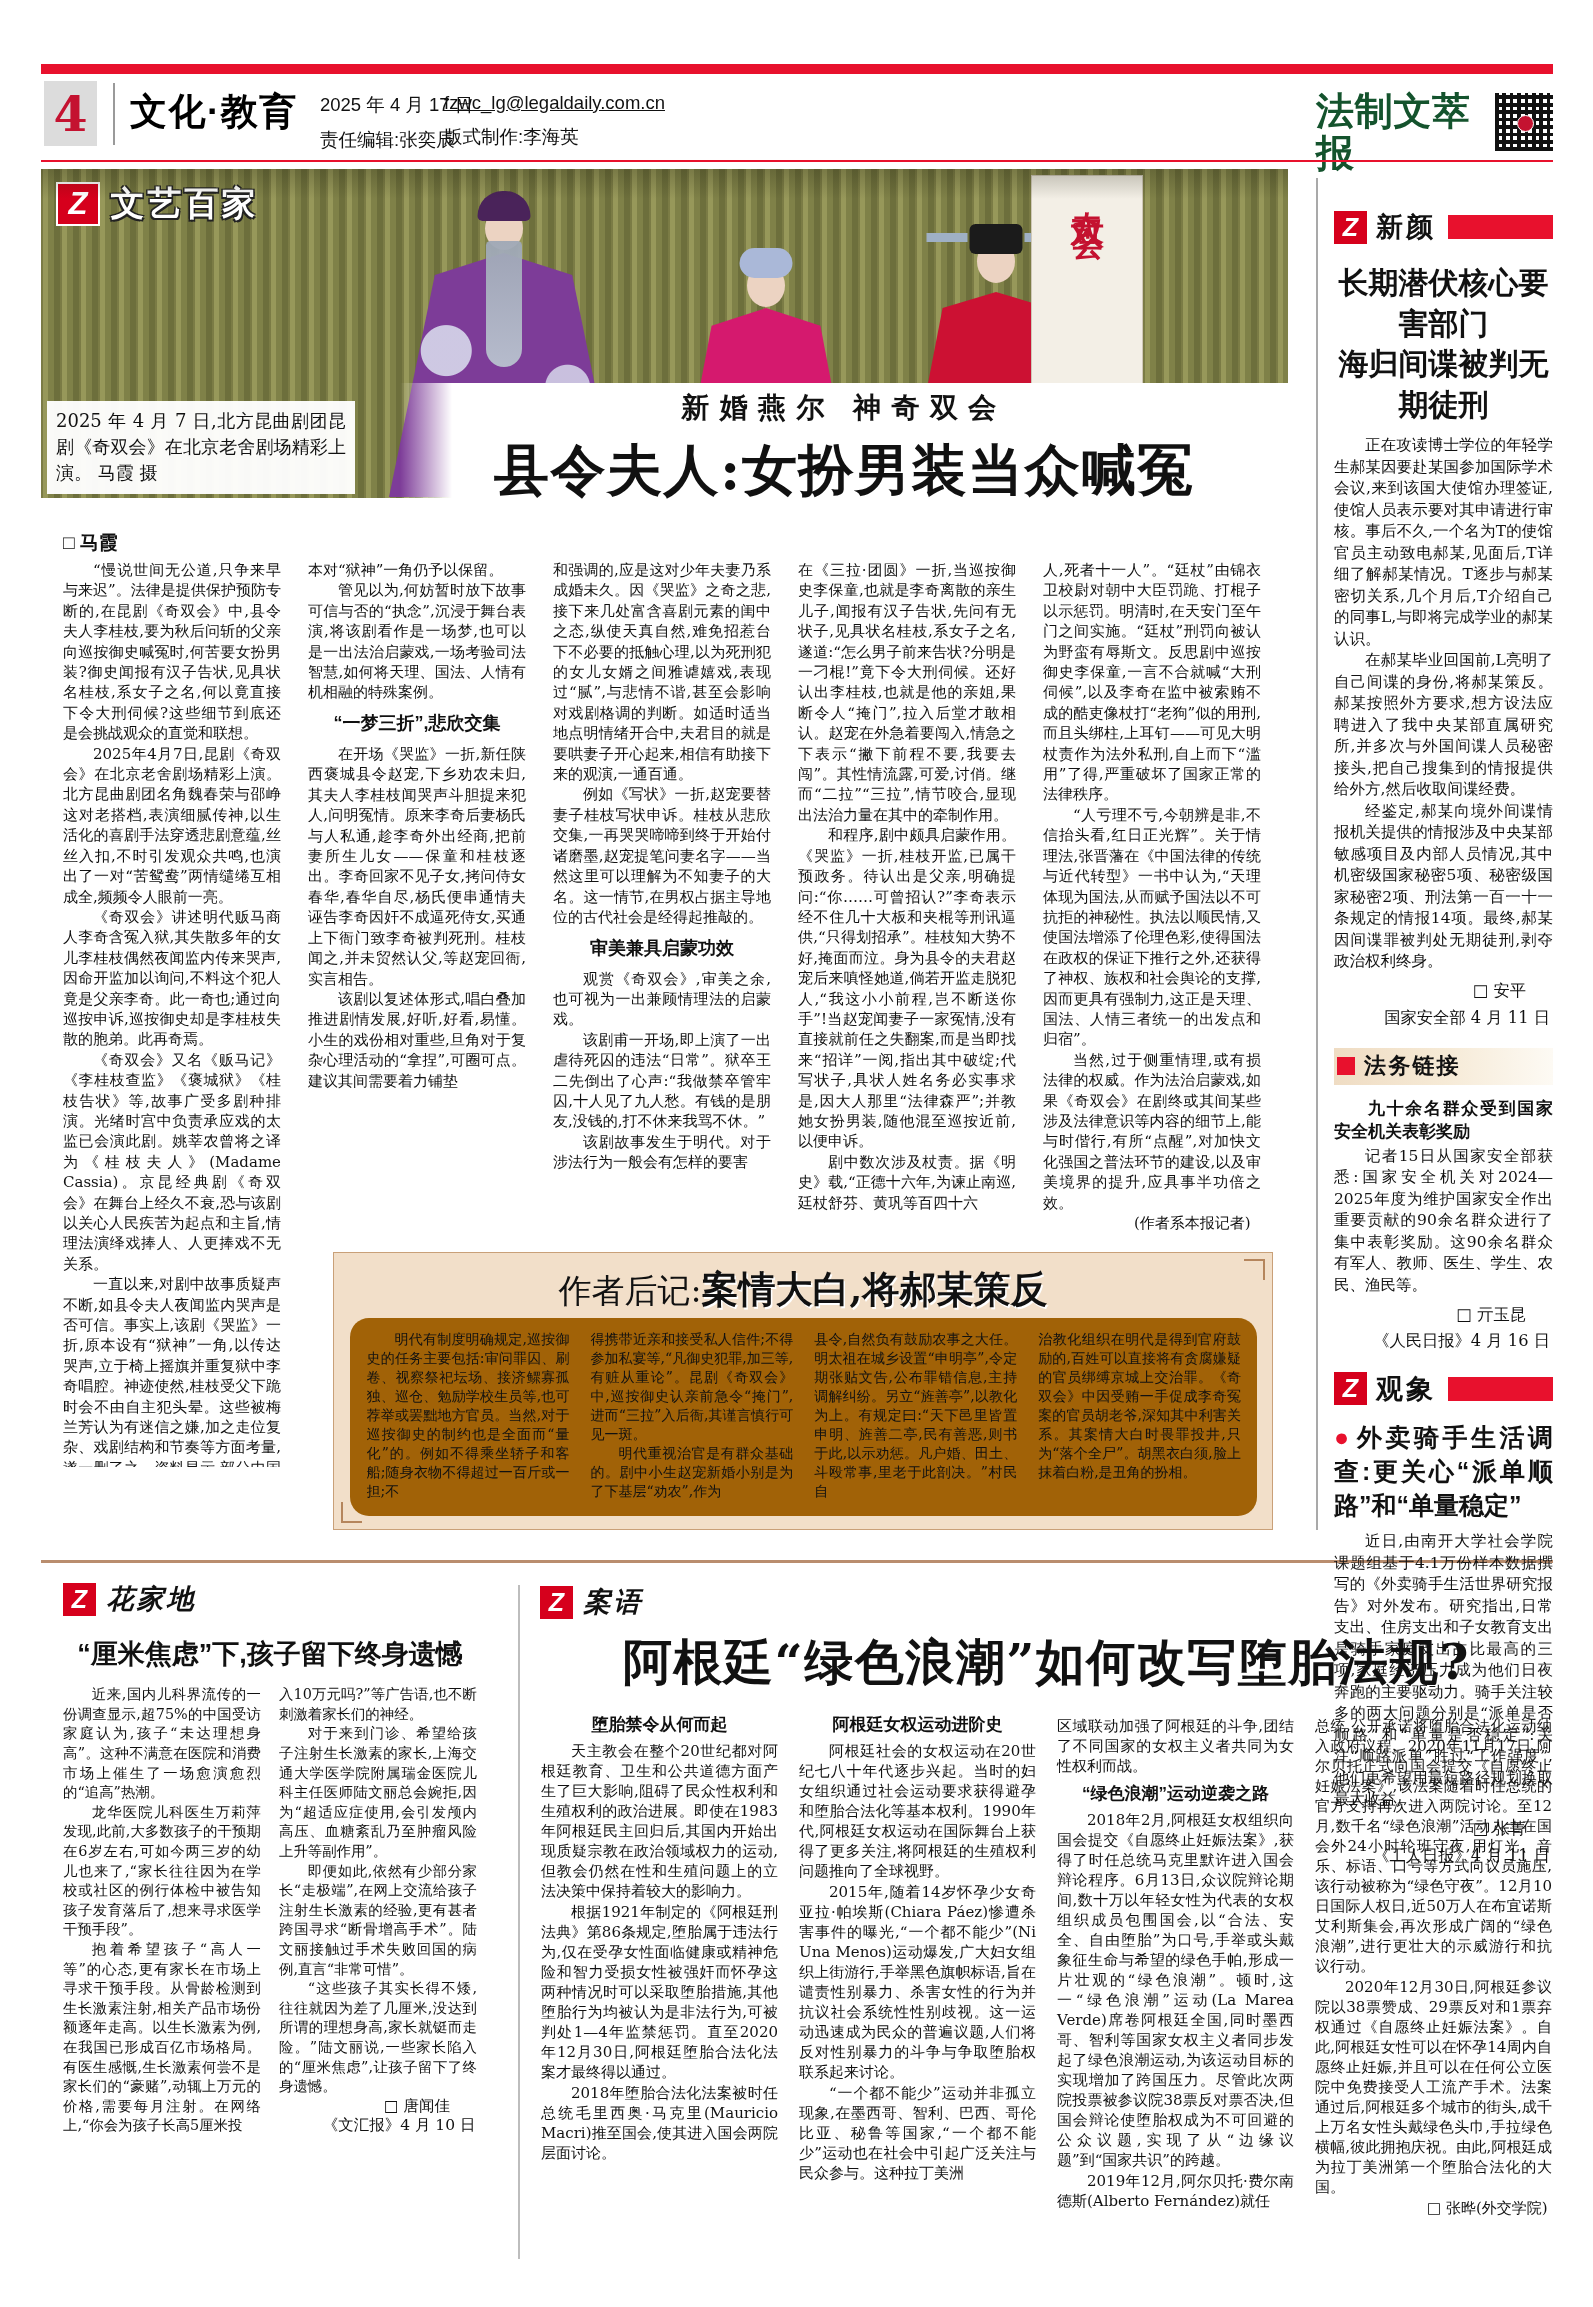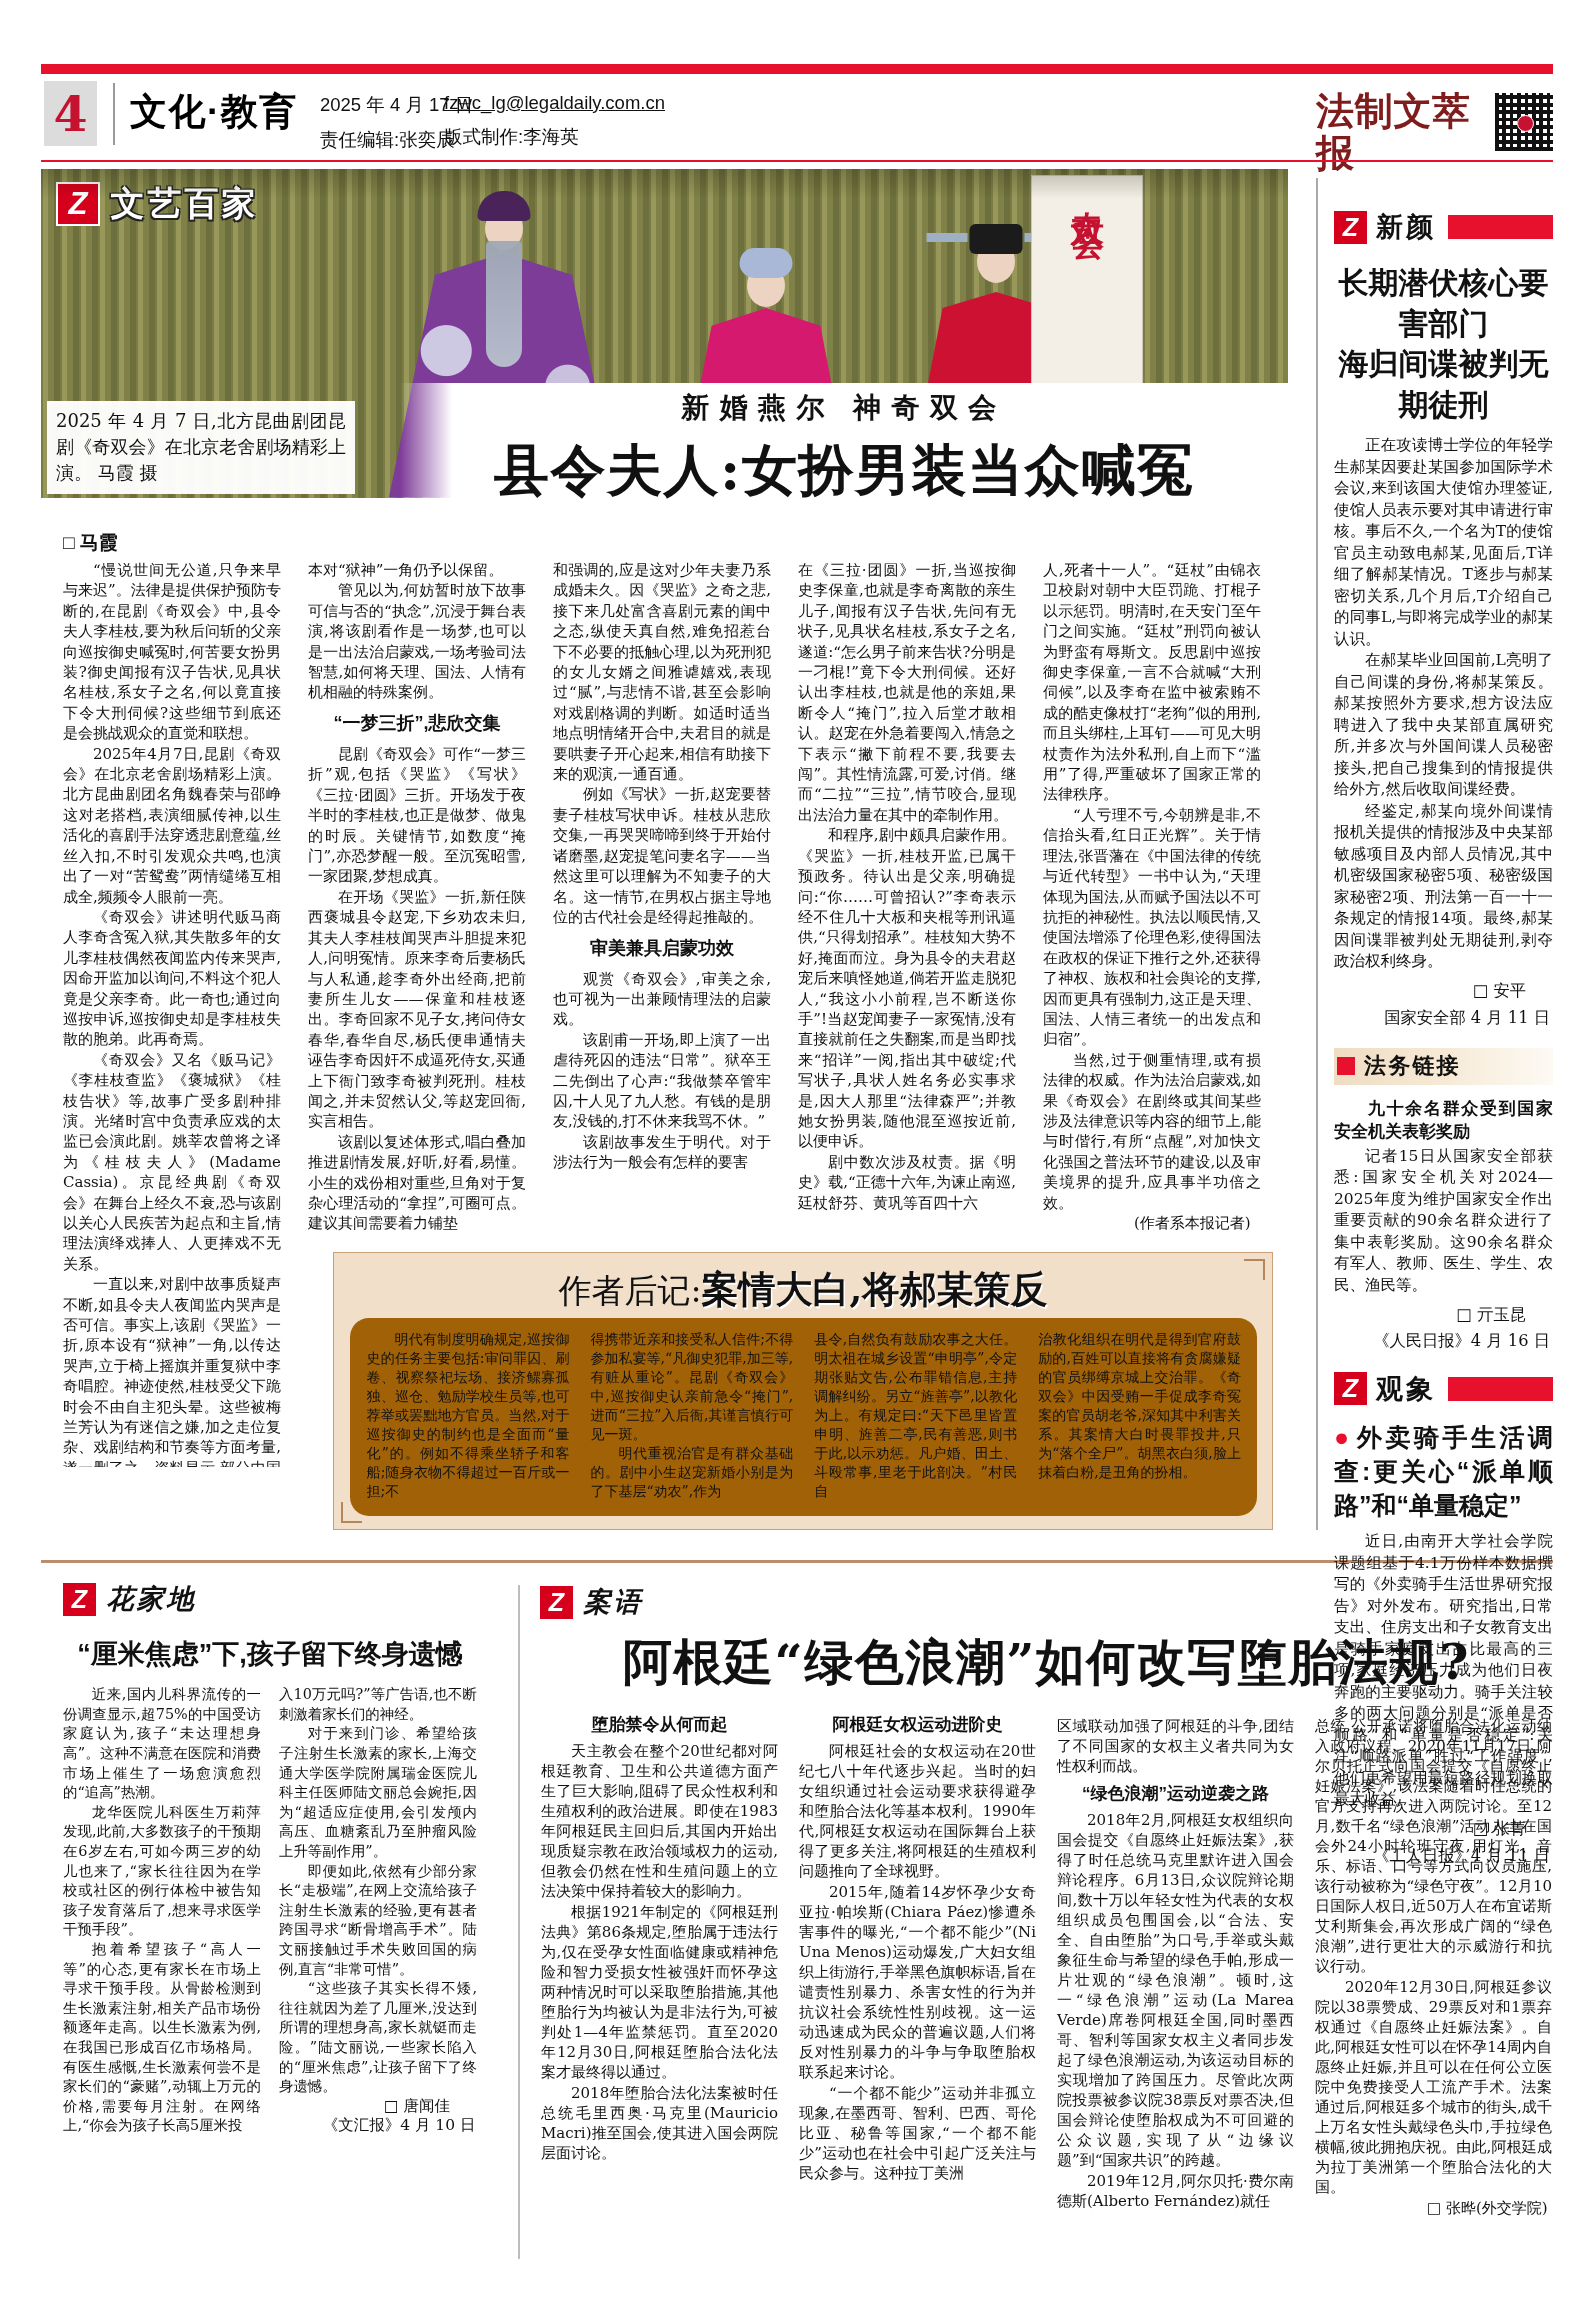--- a/index.html
+++ b/index.html
@@ -11,21 +11,21 @@
         display:flex;align-items:center;justify-content:center;}
   .pagenum-box span{color:#c41230;font-size:49px;font-weight:bold;font-family:"DejaVu Serif",serif;}
   .hdr-sep{position:absolute;left:113px;top:83px;width:2.2px;height:62px;background:#9a9a9a;}
   .section-title{position:absolute;left:130px;top:87px;font-family:"Liberation Sans",sans-serif;
         font-weight:bold;font-size:37px;letter-spacing:1.5px;color:#000;}
   .meta{position:absolute;top:92px;font-family:"Liberation Sans",sans-serif;font-size:18.5px;color:#111;}
   .meta div{margin-bottom:10.4px;}
   .meta1{left:320px;}
   .meta2{left:444px;}
   .meta a{color:#111;text-decoration:underline;}
-  .masthead{position:absolute;left:1316px;top:90px;width:170px;color:#7f1d1d;
+  .masthead{position:absolute;left:1316px;top:90px;width:170px;color:#14532d;
         font-family:"DejaVu Serif",serif;font-weight:bold;font-size:38px;line-height:1.1;letter-spacing:0.7px;}
   .qr{position:absolute;left:1495px;top:93px;width:58px;height:58px;background:
         repeating-linear-gradient(0deg,#111 0 3.7px,transparent 3.7px 7.4px),
         repeating-linear-gradient(90deg,#111 0 3.7px,#fff 3.7px 7.4px);outline:2.2px solid #fff;}
   .qr i{position:absolute;left:21.5px;top:21.5px;width:15px;height:15px;border-radius:50%;background:#c41230;border:1.5px solid #fff;}
   .hdr-rule{position:absolute;left:41px;top:160px;width:1512px;height:2.2px;background:#e8112d;}
   
   .photo{position:absolute;left:41px;top:169px;width:1247px;height:329px;overflow:hidden;background:
       repeating-linear-gradient(90deg,rgba(50,50,15,.28) 0 2.2px,rgba(0,0,0,0) 2.2px 19px),
       repeating-linear-gradient(90deg,#97985a 0 6.7px,#7f8148 6.7px 12.6px,#6d6f3c 12.6px 19px);}
@@ -207,21 +207,20 @@
         <p>一直以来,对剧中故事质疑声不断,如县令夫人夜闻监内哭声是否可信。事实上,该剧《哭监》一折,原本设有“狱神”一角,以传达哭声,立于椅上摇旗并重复狱中李奇唱腔。神迹使然,桂枝受父下跪时会不由自主犯头晕。这些被梅兰芳认为有迷信之嫌,加之走位复杂、戏剧结构和节奏等方面考量,遂一删了之。资料显示,部分中国台湾演出版</p>
       </div>
   </div>
   <div class="col c2">
     <div class="cont">
         <p>本对“狱神”一角仍予以保留。</p>
         <p>管见以为,何妨暂时放下故事可信与否的“执念”,沉浸于舞台表演,将该剧看作是一场梦,也可以是一出法治启蒙戏,一场考验司法智慧,如何将天理、国法、人情有机相融的特殊案例。</p>
       </div>
     <h3 class="sub">“一梦三折”,悲欣交集</h3>
     <div>
-        <p>昆剧《奇双会》可作“一梦三折”观,包括《哭监》《写状》《三拉·团圆》三折。开场发于夜半时的李桂枝,也正是做梦、做鬼的时辰。关键情节,如数度“掩门”,亦恐梦醒一般。至沉冤昭雪,一家团聚,梦想成真。</p>
         <p>在开场《哭监》一折,新任陕西褒城县令赵宠,下乡劝农未归,其夫人李桂枝闻哭声斗胆提来犯人,问明冤情。原来李奇后妻杨氏与人私通,趁李奇外出经商,把前妻所生儿女——保童和桂枝逐出。李奇回家不见子女,拷问侍女春华,春华自尽,杨氏便串通情夫诬告李奇因奸不成逼死侍女,买通上下衙门致李奇被判死刑。桂枝闻之,并未贸然认父,等赵宠回衙,实言相告。</p>
         <p>该剧以复述体形式,唱白叠加推进剧情发展,好听,好看,易懂。小生的戏份相对重些,旦角对于复杂心理活动的“拿捏”,可圈可点。建议其间需要着力铺垫</p>
       </div>
   </div>
   <div class="col c3">
     <div class="cont">
         <p>和强调的,应是这对少年夫妻乃系成婚未久。因《哭监》之奇之悲,接下来几处富含喜剧元素的闺中之态,纵使天真自然,难免招惹台下不必要的抵触心理,以为死刑犯的女儿女婿之间雅谑嬉戏,表现过“腻”,与悲情不谐,甚至会影响对戏剧格调的判断。如适时适当地点明情绪开合中,夫君目的就是要哄妻子开心起来,相信有助接下来的观演,一通百通。</p>
         <p>例如《写状》一折,赵宠要替妻子桂枝写状申诉。桂枝从悲欣交集,一再哭哭啼啼到终于开始付诸磨墨,赵宠提笔问妻名字——当然这里可以理解为不知妻子的大名。这一情节,在男权占据主导地位的古代社会是经得起推敲的。</p>
       </div>
     <h3 class="sub">审美兼具启蒙功效</h3>

